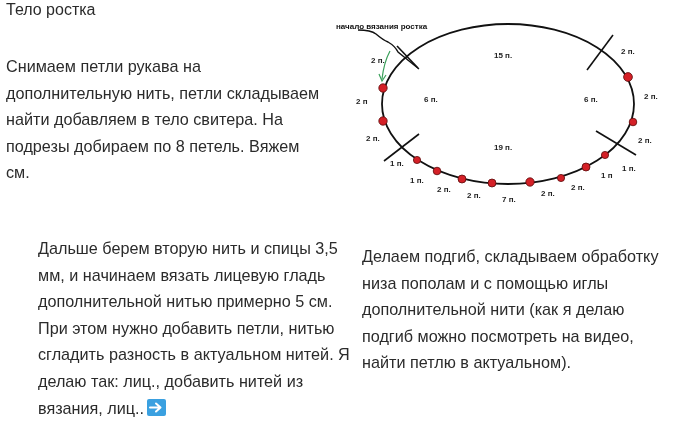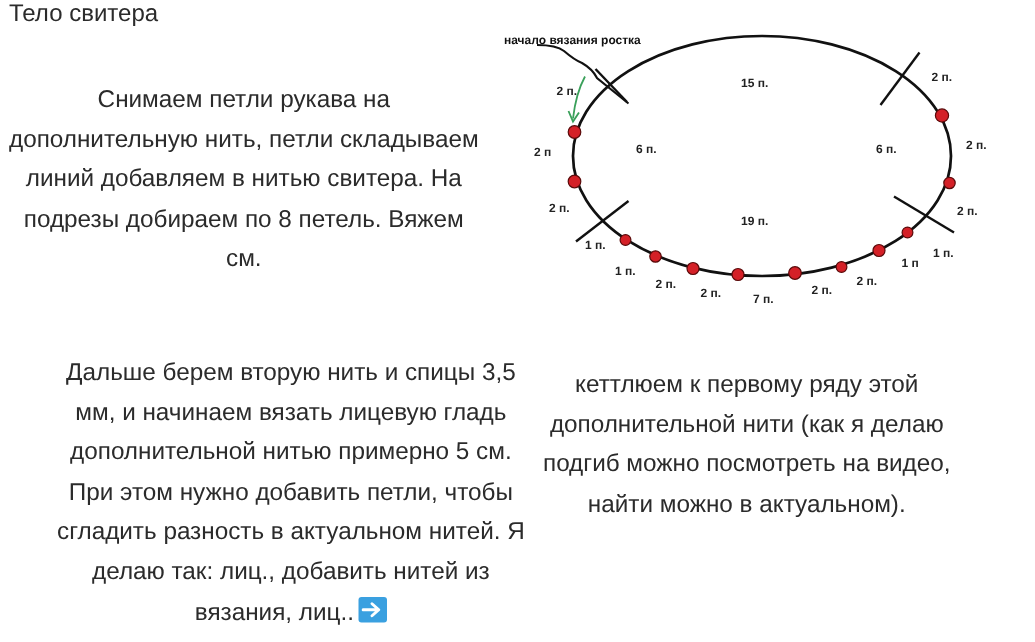--- a/index.html
+++ b/index.html
@@ -6,63 +6,64 @@
   body {
     width:690px; height:428px; background:#ffffff; position:relative; overflow:hidden;
     font-family:"Liberation Sans", "DejaVu Sans", sans-serif; color:#2b2b2b;
   }
   .title {
     position:absolute; left:6px; top:0px; font-size:16px; line-height:20px; color:#2b2b2b;
   }
   .para {
     position:absolute; font-size:16.2px; line-height:26.6px; color:#2b2b2b; margin:0;
   }
-  .para .line { display:block; white-space:nowrap;text-align:center; }
+  .para .line { display:block; white-space:nowrap; }
   #p1 { left:6px; top:53px; }
   #p2 { left:6px; top:235px;margin-left:32px; }
   #p3 { left:362px; top:243px; }
   .arrow-emoji {
     display:inline-block; width:19px; height:17px; background:#3aa0e0; border-radius:2px;
     vertical-align:-2px; position:relative; margin-left:3px;
   }
   .arrow-emoji svg { position:absolute; left:2px; top:3px; }
   #diagram { position:absolute; left:0; top:0; }
   .dlabel { font-family:"Liberation Sans", sans-serif; font-size:8px; font-weight:bold; fill:#222; }
   .dtitle { font-family:"Liberation Sans", sans-serif; font-size:8px; font-weight:bold; fill:#111; }
 </style>
 </head>
 <body>
 
-<div class="title">Тело свитера</div>
+<div class="title">Тело ростка</div>
 
 <div class="para" id="p1">
   <span class="line">Снимаем петли рукава на</span>
   <span class="line">дополнительную нить, петли складываем</span>
-  <span class="line">линий добавляем в нитью свитера. На</span>
+  <span class="line">найти добавляем в тело свитера. На</span>
   <span class="line">подрезы добираем по 8 петель. Вяжем</span>
   <span class="line">см.</span>
 </div>
 
 <div class="para" id="p2">
   <span class="line">Дальше берем вторую нить и спицы 3,5</span>
   <span class="line">мм, и начинаем вязать лицевую гладь</span>
   <span class="line">дополнительной нитью примерно 5 см.</span>
-  <span class="line">При этом нужно добавить петли, чтобы</span>
+  <span class="line">При этом нужно добавить петли, нитью</span>
   <span class="line">сгладить разность в актуальном нитей. Я</span>
   <span class="line">делаю так: лиц., добавить нитей из</span>
   <span class="line"><span>вязания, лиц..</span><span class="arrow-emoji"><svg width="15" height="11" viewBox="0 0 15 11">
           <path d="M1 5.5 H10 M7 1.5 L11.5 5.5 L7 9.5" stroke="#ffffff" stroke-width="2" fill="none" stroke-linecap="round" stroke-linejoin="round"></path>
         </svg></span></span>
 </div>
 
 <div class="para" id="p3">
-  <span class="line">кеттлюем к первому ряду этой</span>
+  <span class="line">Делаем подгиб, складываем обработку</span>
+  <span class="line">низа пополам и с помощью иглы</span>
   <span class="line">дополнительной нити (как я делаю</span>
   <span class="line">подгиб можно посмотреть на видео,</span>
-  <span class="line">найти можно в актуальном).</span>
+  <span class="line">найти петлю в актуальном).</span>
 </div>
 
 <svg id="diagram" width="690" height="428" viewBox="0 0 690 428">
 
   <ellipse cx="508" cy="104" rx="126" ry="80" fill="none" stroke="#111" stroke-width="1.8"></ellipse>
 
   <path d="M358 30 Q371 30 376 34 Q383 40 388 42 Q395 46 398 52 L419 69" fill="none" stroke="#111" stroke-width="1.4"></path>
   <text class="dtitle" x="336" y="29">начало вязания ростка</text>
 
   <path d="M390 51 Q384 62 382 79" fill="none" stroke="#3aa05a" stroke-width="1.2"></path>

